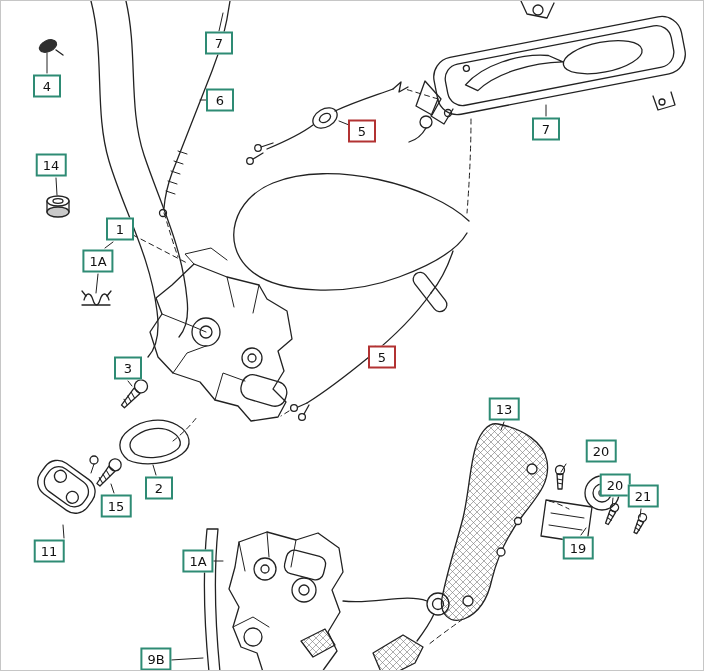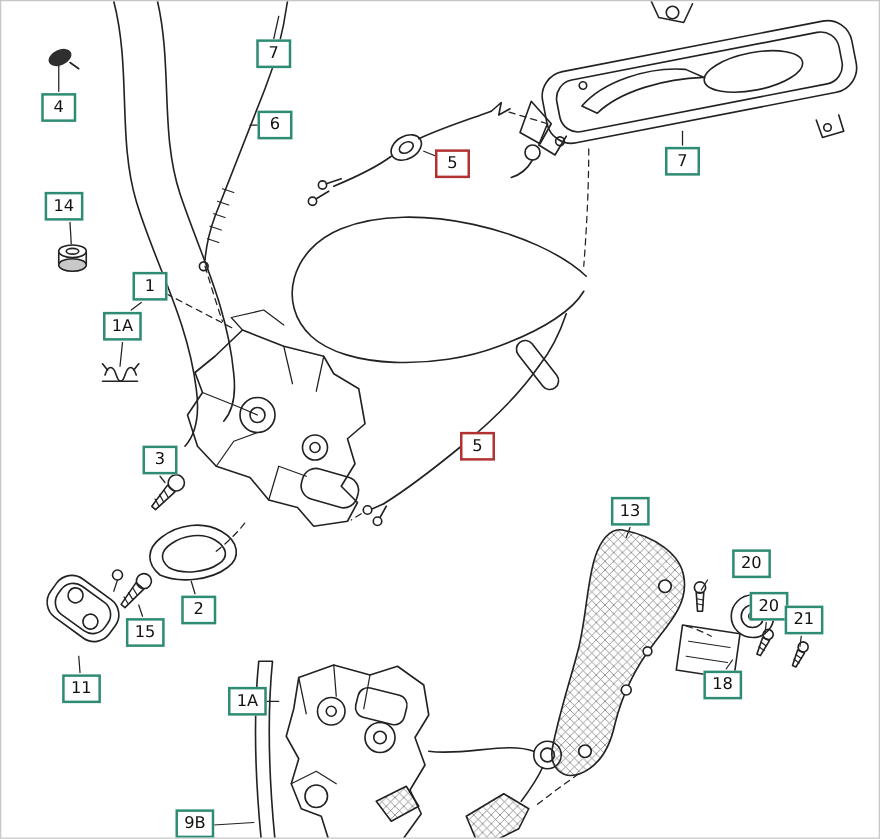--- a/index.html
+++ b/index.html
@@ -247,25 +247,25 @@
 
   <div class="callout" style="left:46px;top:85px">4</div>
   <div class="callout" style="left:218px;top:42px">7</div>
   <div class="callout" style="left:219px;top:99px">6</div>
   <div class="callout" style="left:50px;top:164px">14</div>
   <div class="callout" style="left:119px;top:228px">1</div>
   <div class="callout" style="left:97px;top:260px">1A</div>
   <div class="callout" style="left:127px;top:367px">3</div>
   <div class="callout" style="left:158px;top:487px">2</div>
   <div class="callout" style="left:115px;top:505px">15</div>
-  <div class="callout" style="left:64px;top:550px">11</div>
+  <div class="callout" style="left:48px;top:550px">11</div>
   <div class="callout red" style="left:361px;top:130px">5</div>
   <div class="callout red" style="left:381px;top:356px">5</div>
   <div class="callout" style="left:545px;top:128px">7</div>
   <div class="callout" style="left:503px;top:408px">13</div>
   <div class="callout" style="left:600px;top:450px">20</div>
   <div class="callout" style="left:614px;top:484px">20</div>
   <div class="callout" style="left:642px;top:495px">21</div>
-  <div class="callout" style="left:577px;top:547px">18</div>
+  <div class="callout" style="left:577px;top:547px">19</div>
   <div class="callout" style="left:197px;top:560px">1A</div>
   <div class="callout" style="left:155px;top:658px">9B</div>
 
 </div>
 
 </body></html>

